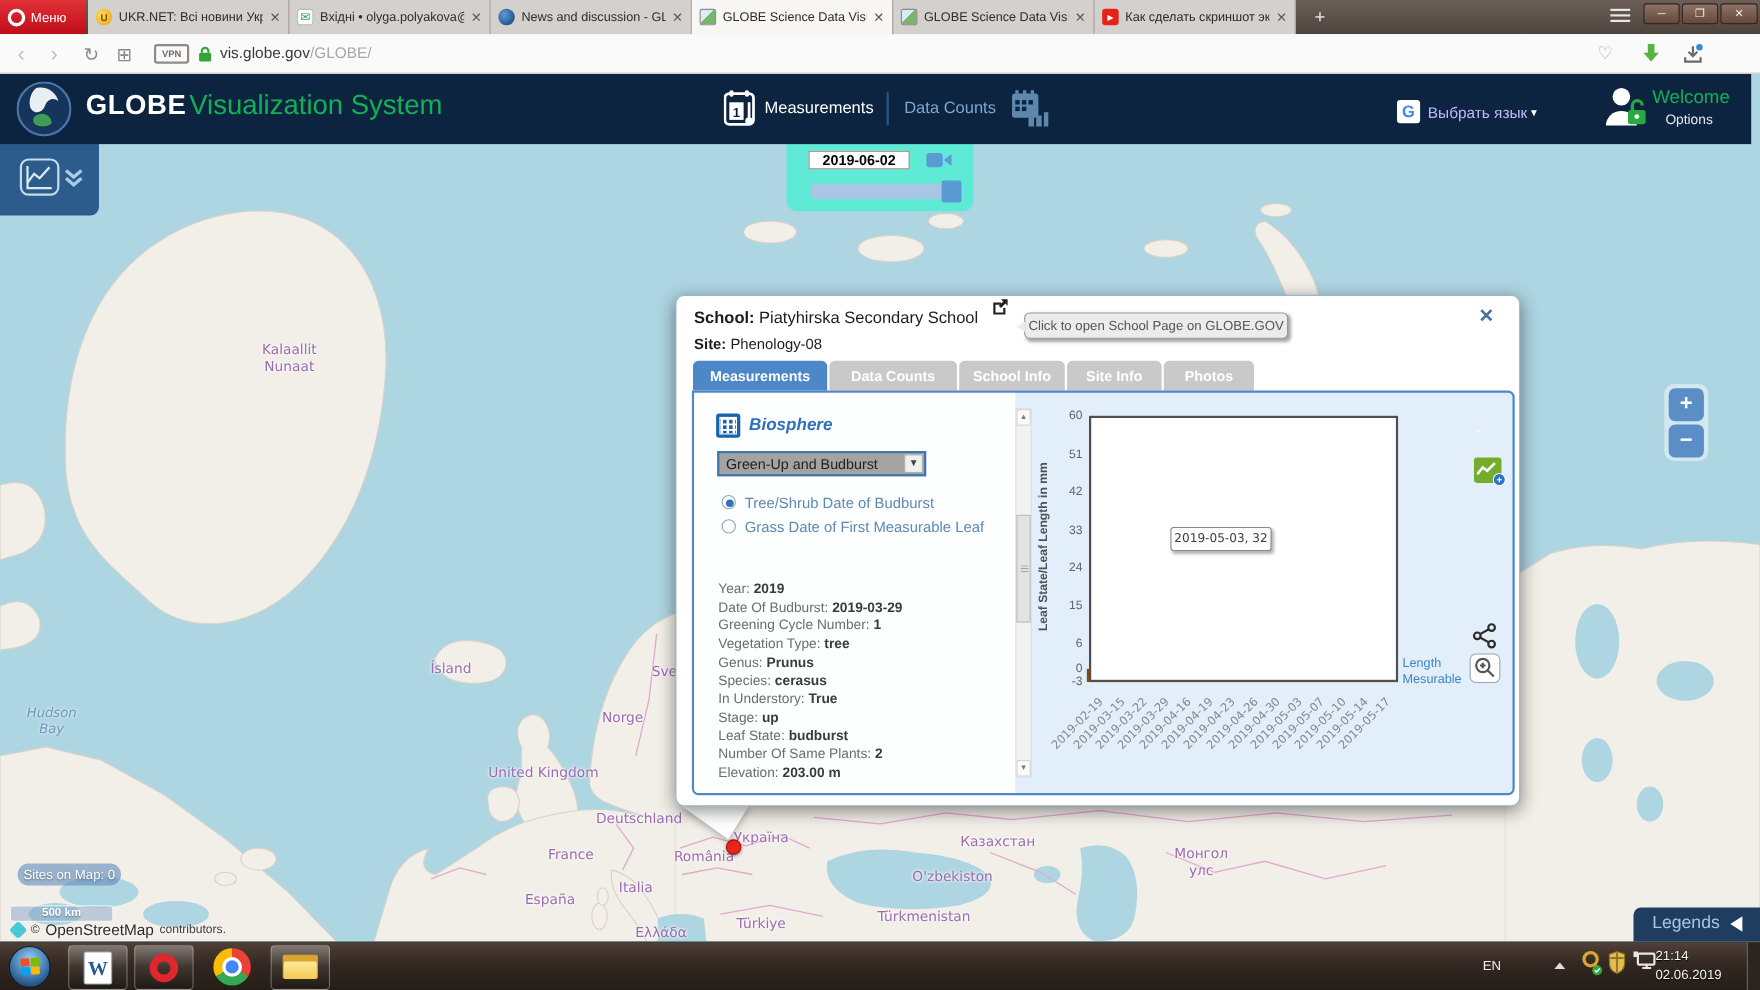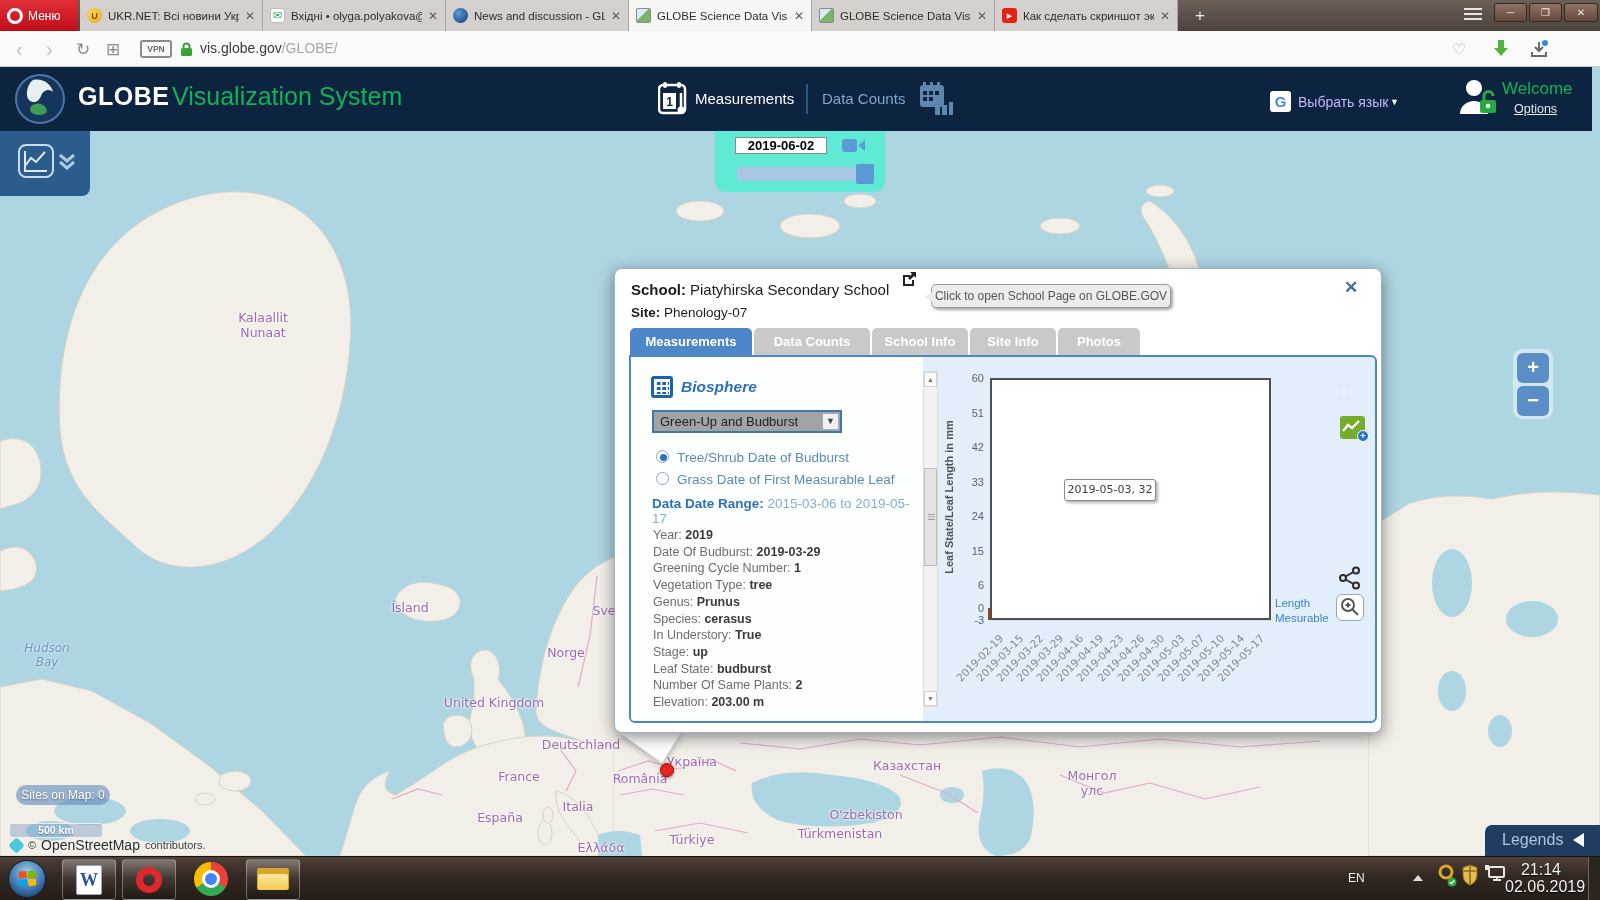--- a/index.html
+++ b/index.html
@@ -46,21 +46,21 @@
   #brand { position:absolute; left:78px; top:15px; font-size:25px; color:#fff; font-weight:bold; letter-spacing:.5px; }
   #product { position:absolute; left:172px; top:15px; font-size:25px; color:#12b157; }
   #nav-meas { position:absolute; left:695px; top:23px; font-size:15px; color:#fff; }
   #nav-divider { position:absolute; left:806px; top:17px; width:2px; height:30px; background:#2e5680; }
   #nav-dc { position:absolute; left:822px; top:23px; font-size:15px; color:#7fa7d0; }
   #g-box { position:absolute; left:1270px; top:24px; width:21px; height:21px; background:#fff; border-radius:3px;
            color:#4285f4; font-weight:bold; font-size:15px; text-align:center; line-height:21px; }
   #lang-label { position:absolute; left:1298px; top:27px; font-size:14px; color:#c4b5fd;text-align:right; }
   #lang-caret { position:absolute; left:1390px; top:30px; font-size:9px; color:#fff; }
   #welcome { position:absolute; left:1502px; top:12px; font-size:17px; color:#12b157; }
-  #options { position:absolute; left:1514px; top:35px; font-size:12.5px; color:#e4e9ee; text-decoration:underline; }
+  #options { position:absolute; left:1514px; top:35px; font-size:12.5px; color:#e4e9ee; }
 
   
   #date-panel { position:absolute; left:715px; top:131px; width:170px; height:61px; background:#5eead4;
                 border-radius:0 0 10px 10px; z-index:25; }
   #date-input { position:absolute; left:20px; top:6px; width:92px; height:17px; border:1px solid #8a8a8a;
                 background:#fff; font-family:"Liberation Sans",sans-serif; font-weight:bold; font-size:13px; text-align:center; }
   #slider-track { position:absolute; left:22px; top:36px; width:130px; height:14px; background:#a9c6e4; border-radius:2px; }
   #slider-handle { position:absolute; left:141px; top:33px; width:18px; height:20px; background:#5b9bd5; border-radius:2px; }
   #left-toggle { position:absolute; left:0; top:131px; width:90px; height:65px; background:#2c5c8c;
                  border-radius:0 0 8px 0; z-index:25; }
@@ -188,21 +188,21 @@
   #chrome-icon:after { content:""; position:absolute; left:11px; top:11px; width:12px; height:12px; border-radius:50%;
              background:#4285f4; }
   #folder-icon { width:32px; height:24px; position:relative; }
   #folder-icon .back { position:absolute; left:0; top:0; width:32px; height:22px; background:#d9a52c; border-radius:2px; }
   #folder-icon .front { position:absolute; left:1px; top:6px; width:30px; height:16px; background:linear-gradient(#fdeaa0,#f3c94f);
              border-radius:2px; }
   .trayicon { position:absolute; top:7px; }
   #tray-lang { position:absolute; left:1348px; top:14px; font-size:12px; color:#eee; }
   #tray-caret { position:absolute; left:1413px; top:18px; width:0; height:0; border-left:5px solid transparent;
              border-right:5px solid transparent; border-bottom:6px solid #ddd; }
-  #clockblock { position:absolute; left:1505px; top:4px; width:72px; text-align:center; color:#f2f2f2; font-size:16px;
+  #clockblock { position:absolute; left:1505px; top:4px; width:72px; color:#f2f2f2; font-size:12px;
              line-height:17px; text-shadow:0 1px 1px #000; }
   #show-desktop { position:absolute; left:1588px; top:0; width:12px; height:44px; background:#2c241e;
              border-left:1px solid rgba(255,255,255,.3); }
 </style>
 </head>
 <body>
 
 <div id="screen">
 
   <div id="map">
@@ -270,21 +270,21 @@
         <span class="map-label country" style="left: 519px; top: 645px;">France</span>
         <span class="map-label country" style="left: 500px; top: 686px;">España</span>
         <span class="map-label country" style="left: 578px; top: 675px;">Italia</span>
         <span class="map-label country" style="left: 601px; top: 716px;">Ελλάδα</span>
         <span class="map-label country" style="left: 692px; top: 708px;">Türkiye</span>
         <span class="map-label country" style="left: 692px; top: 630px;">Україна</span>
         <span class="map-label country" style="left: 640px; top: 647px;">România</span>
         <span class="map-label country" style="left: 907px; top: 634px;">Казахстан</span>
         <span class="map-label country" style="left: 1092px; top: 652px;">Монгол
 улс</span>
-        <span class="map-label country" style="left: 866px; top: 683px;">O'zbekiston</span>
+        <span class="map-label country" style="left: 866px; top: 665px;">O'zbekiston</span>
         <span class="map-label country" style="left: 840px; top: 702px;">Türkmenistan</span>
       </div>
     <div id="marker" style="left:660px; top:632px;"></div>
     <div id="sites-badge">Sites on Map: 0</div>
     <div id="scalebar">500 km</div>
     <div id="attribution">
       <span id="attr-diamond"></span>
       <span style="font-size:11px;color:#333;">©</span>
       <span style="font-size:14px;color:#2b2b2b;">OpenStreetMap</span>
       <span style="font-size:11px;color:#3c3c3c;">contributors.</span>
@@ -307,21 +307,21 @@
     </div>
     <div id="ext-link-icon">
       <svg width="17" height="17" viewBox="0 0 17 17">
           <path d="M2,5 h7 v2 h-5 v7 h7 v-4 h2 v6 h-11 Z" fill="#222"></path>
           <path d="M9,2 h6 v6 l-2,-2 l-4,4 l-2,-2 l4,-4 Z" fill="#222"></path>
         </svg>
     </div>
     <div id="school-tooltip">Click to open School Page on GLOBE.GOV</div>
     <div id="popup-close">✕</div>
     <div id="site-row">
-      <b>Site:</b> <span>Phenology-07</span>
+      <b>Site:</b> <span>Phenology-08</span>
     </div>
     <div id="popup-tabs">
         <div class="ptab active" style="width: 122px;">Measurements</div>
         <div class="ptab" style="width: 116px;">Data Counts</div>
         <div class="ptab" style="width: 96px;">School Info</div>
         <div class="ptab" style="width: 86px;">Site Info</div>
         <div class="ptab" style="width: 82px;">Photos</div>
       </div>
 
     <div id="content-box">
@@ -337,24 +337,20 @@
         <div id="radio-group">
             <div class="radio-row" style="top: 93px;">
               <span class="radio-circle sel"></span>
               <span class="radio-label">Tree/Shrub Date of Budburst</span>
             </div>
             <div class="radio-row" style="top: 115px;">
               <span class="radio-circle"></span>
               <span class="radio-label">Grass Date of First Measurable Leaf</span>
             </div>
           </div>
-        <div id="date-range">
-          <b>Data Date Range:</b>
-          <span>2015-03-06 to 2019-05-17</span>
-        </div>
         <div id="details-list">
             <div><span>Year: </span><b>2019</b></div>
             <div><span>Date Of Budburst: </span><b>2019-03-29</b></div>
             <div><span>Greening Cycle Number: </span><b>1</b></div>
             <div><span>Vegetation Type: </span><b>tree</b></div>
             <div><span>Genus: </span><b>Prunus</b></div>
             <div><span>Species: </span><b>cerasus</b></div>
             <div><span>In Understory: </span><b>True</b></div>
             <div><span>Stage: </span><b>up</b></div>
             <div><span>Leaf State: </span><b>budburst</b></div>

